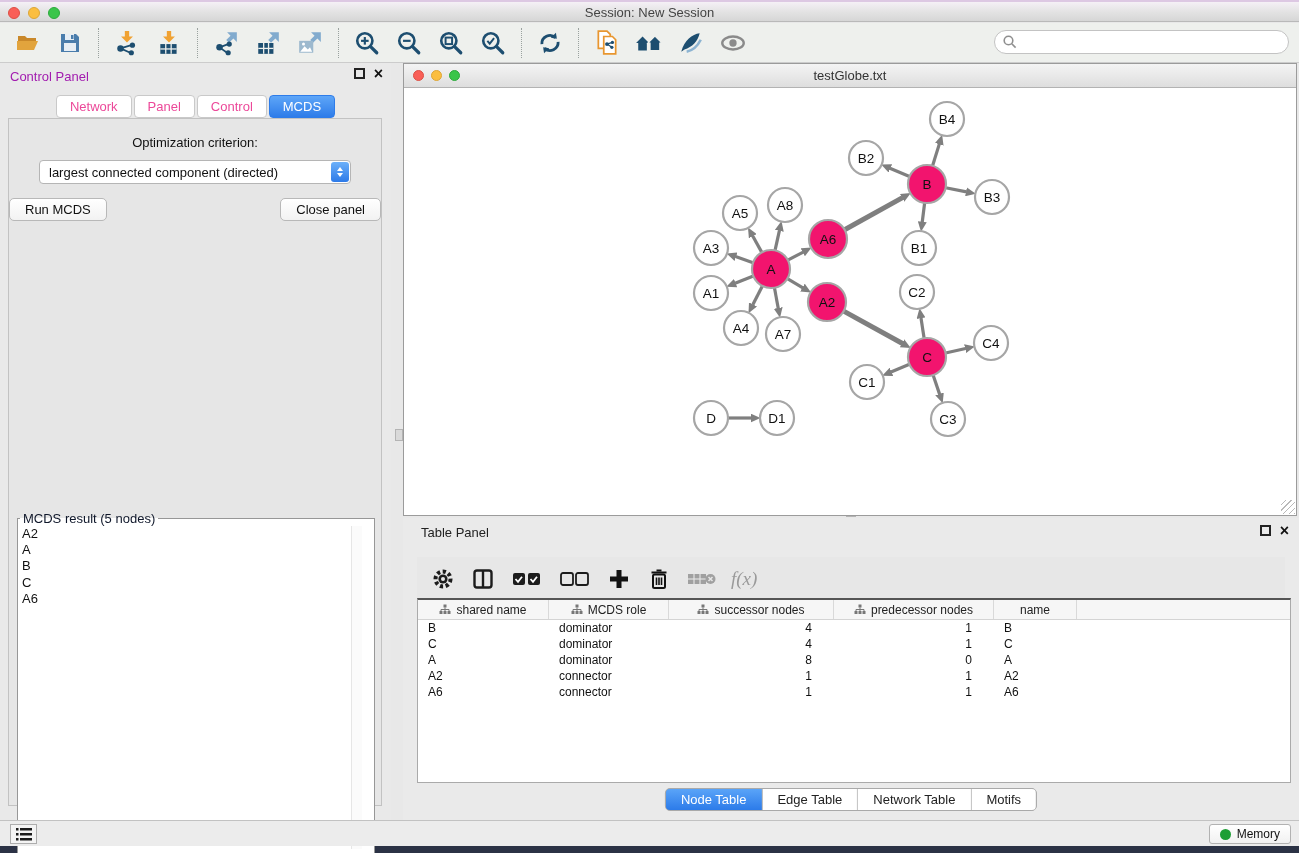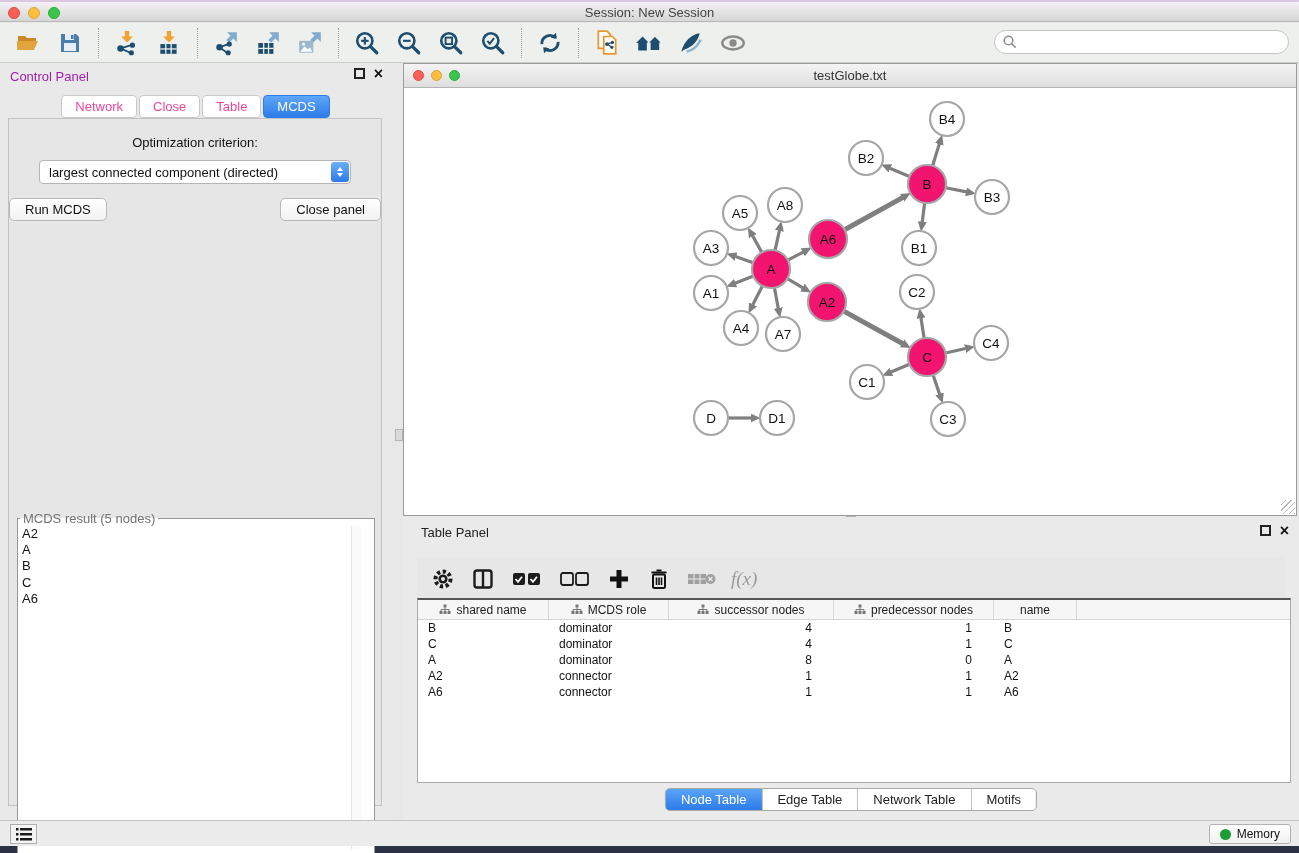--- a/index.html
+++ b/index.html
@@ -53,21 +53,21 @@
     background:linear-gradient(#6cb0f9,#2d7ae8); display:flex; flex-direction:column;
     align-items:center; justify-content:center; gap:2px; }
   .tri-up { width:0; height:0; border-left:3.5px solid transparent; border-right:3.5px solid transparent; border-bottom:4px solid #fff; }
   .tri-dn { width:0; height:0; border-left:3.5px solid transparent; border-right:3.5px solid transparent; border-top:4px solid #fff; }
   .btn-row { margin-top:14px; display:flex; justify-content:space-between; gap:14px; }
   .mac-btn { background:linear-gradient(#ffffff,#f2f2f2); border:1px solid #b8b8b8; border-radius:5px;
     font-size:13px; color:#111; padding:3px 15px; }
 
   .result-box { position:absolute; left:8px; top:392px; width:358px; height:343px;
     border:1px solid #979797; background:#fff; }
-  .result-box legend { font-size:13px; color:#737373; padding:0 3px; margin-left:2px; }
+  .result-box legend { font-size:13px; color:#0f172a; padding:0 3px; margin-left:2px; }
   .result-list { position:relative; height:calc(100% - 4px); overflow:hidden; }
   .result-item { font-size:13px; color:#111; line-height:16.2px; padding-left:4px; }
   .result-scroll { position:absolute; right:12px; top:0; bottom:0; border-left:1px solid #e6e6e6; width:11px; background:#fbfbfb; }
 
   .grip { position:absolute; background:#d9d9d9; border:1px solid #b4b4b4; }
 
   
   .net-window { position:absolute; left:403px; top:63px; width:894px; height:453px;
     border:1px solid #9b9b9b; background:#fff; }
   .net-titlebar { position:absolute; left:0; top:0; width:100%; height:24px;
@@ -295,22 +295,22 @@
   <div class="control-panel">
     <div class="panel-head">
       <span class="ptitle">Control Panel</span>
       <span class="win-btns">
         <span class="float-box"></span>
         <span class="close-x">×</span>
       </span>
     </div>
     <div class="tabbar">
       <span class="tab">Network</span>
-      <span class="tab">Close</span>
-      <span class="tab">Table</span>
+      <span class="tab">Panel</span>
+      <span class="tab">Control</span>
       <span class="tab active">MCDS</span>
     </div>
     <div class="cp-content">
       <div class="opt-label">Optimization criterion:</div>
       <div class="selectbox">
         <span>largest connected component (directed)</span>
         <span class="stepper">
             <span class="tri-up"></span>
             <span class="tri-dn"></span>
           </span>

